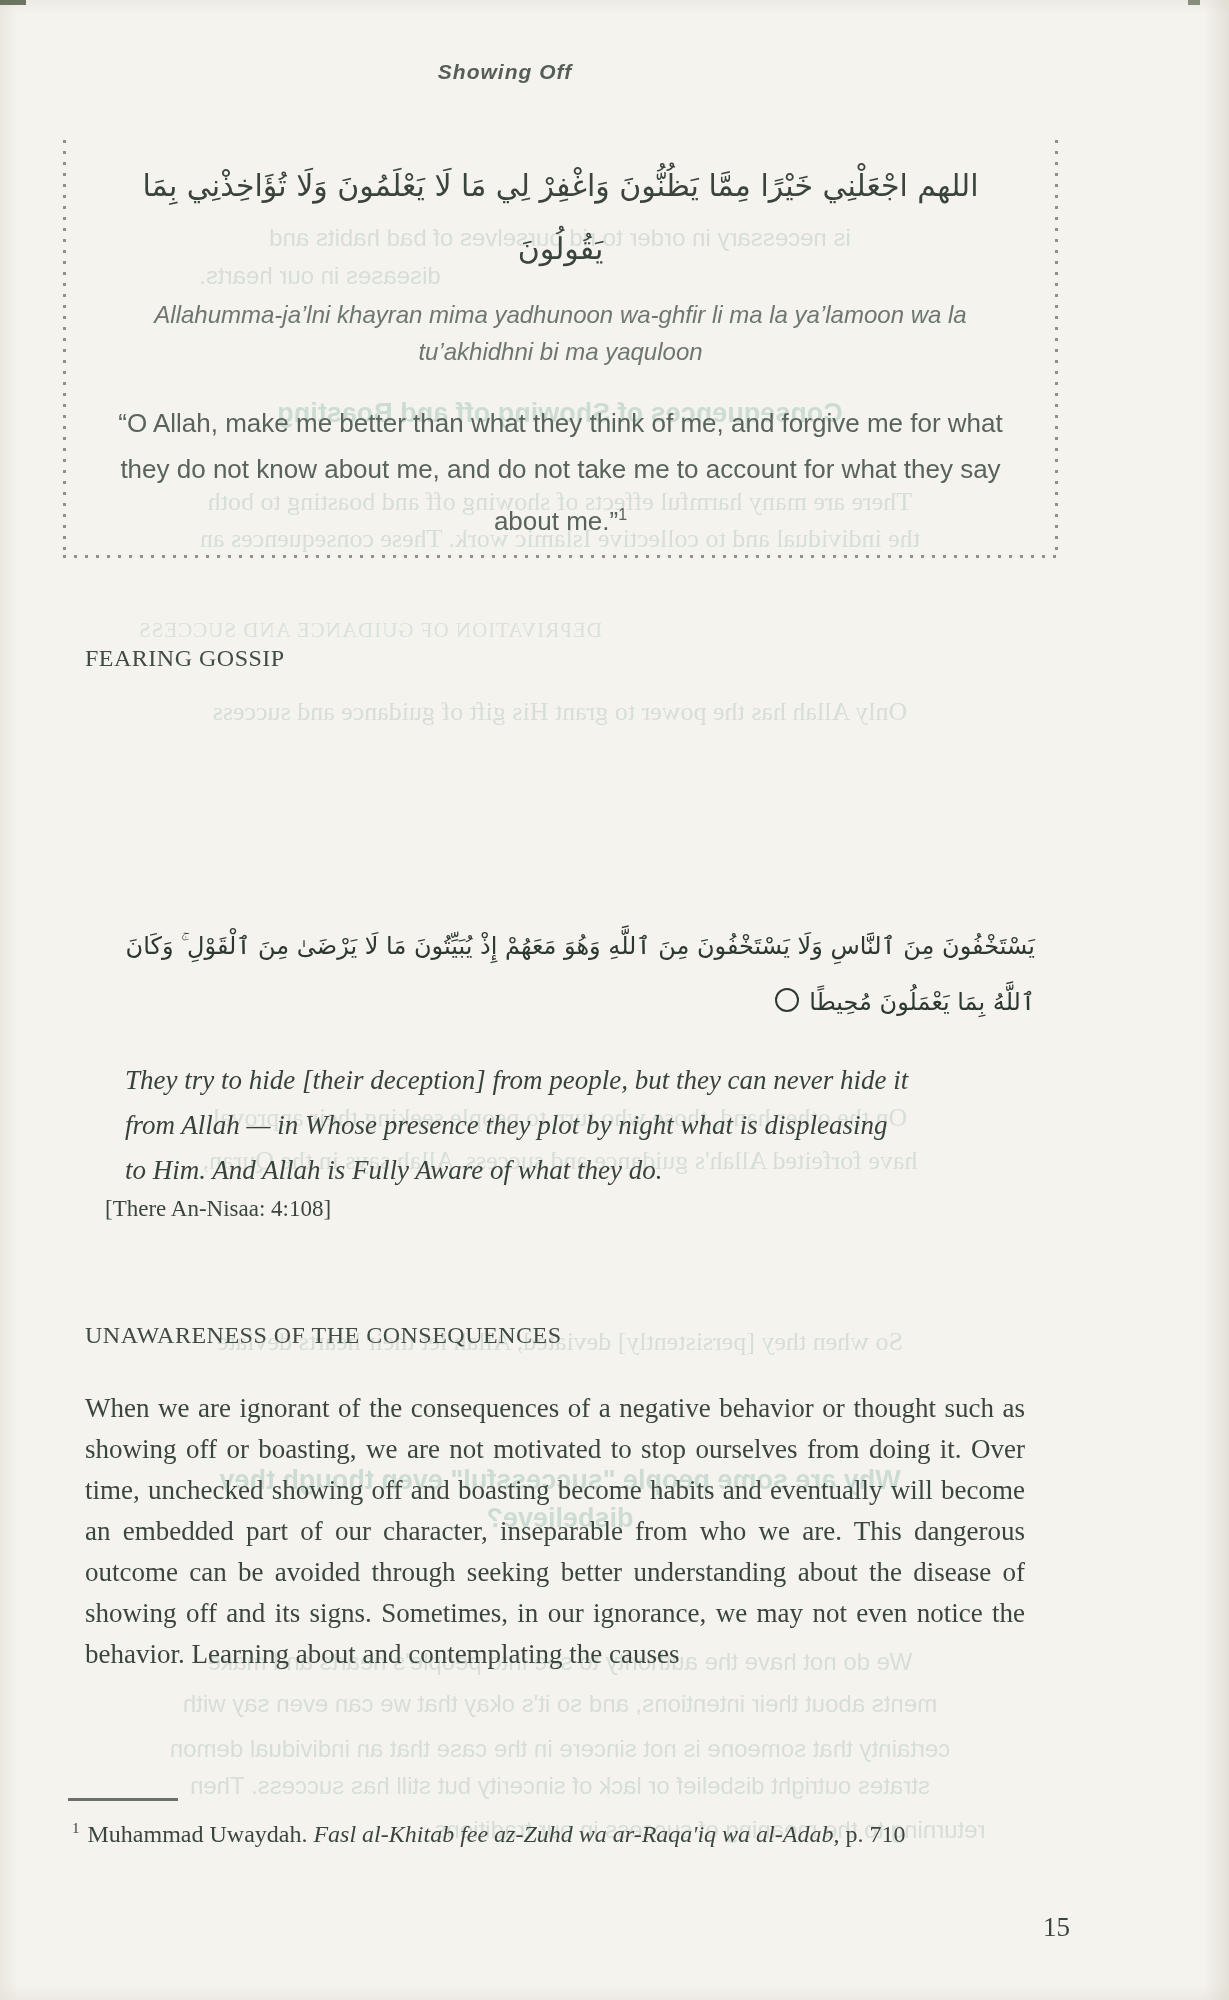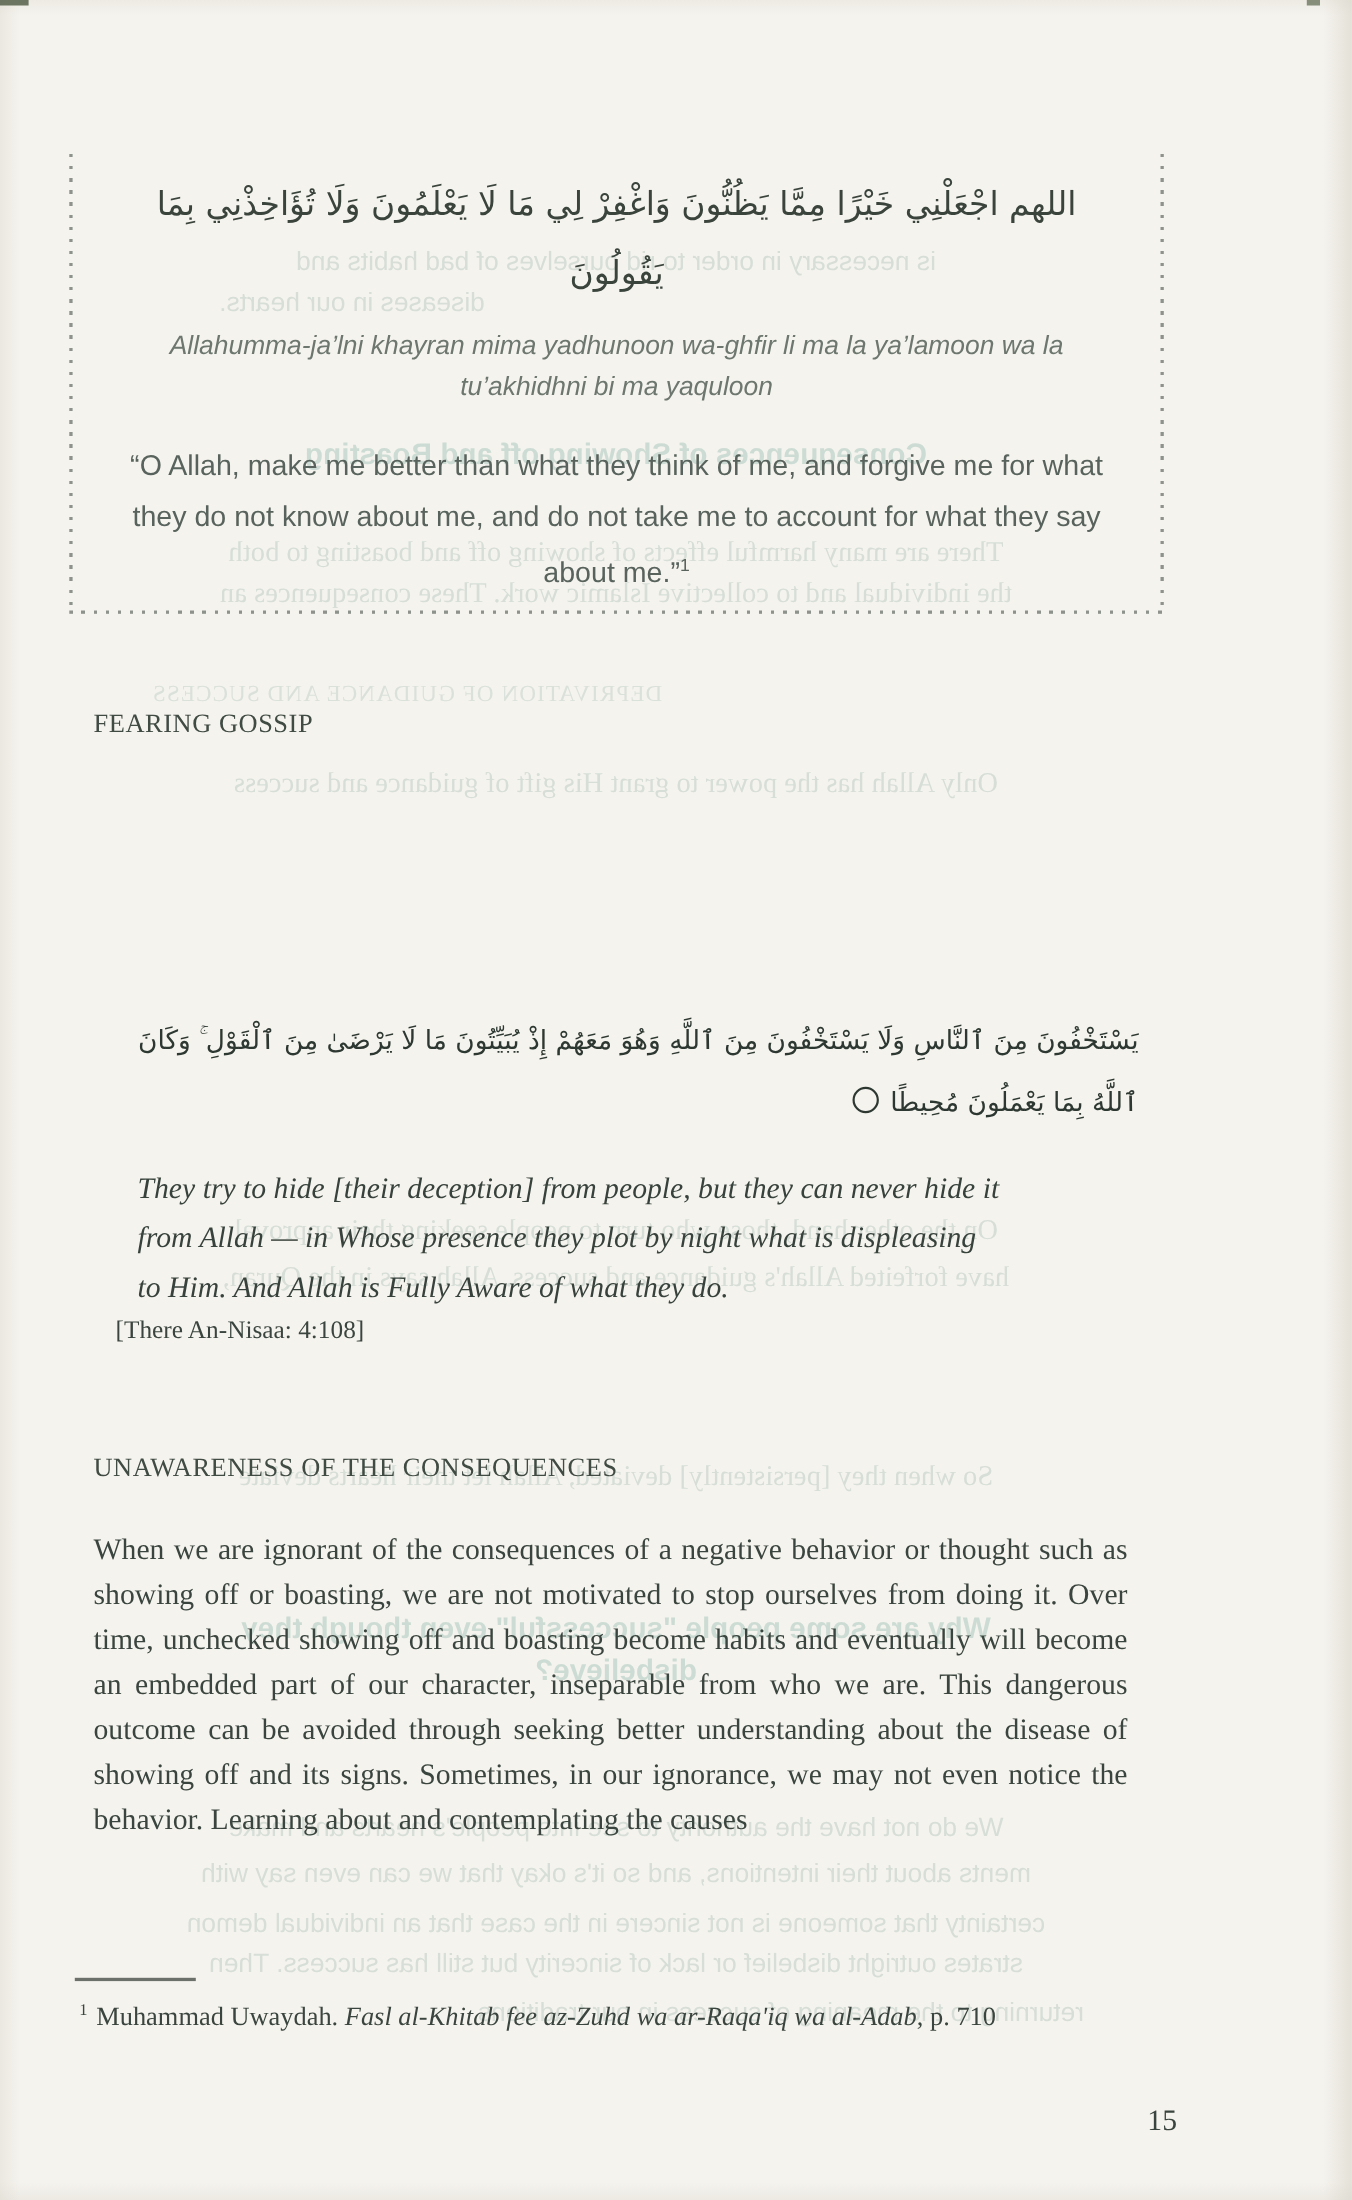--- a/index.html
+++ b/index.html
@@ -172,20 +172,21 @@
   <div class="ghost ghost-serif" style="top:1146px;">have forfeited Allah's guidance and success. Allah says in the Quran,</div>
   <div class="ghost ghost-serif" style="top:1327px;">So when they [persistently] deviated, Allah let their hearts deviate</div>
   <div class="ghost ghost-bold" style="top:1465px;">Why are some people "successful" even though they</div>
   <div class="ghost ghost-bold" style="top:1503px;">disbelieve?</div>
   <div class="ghost ghost-sans" style="top:1648px;">We do not have the authority to see into people's hearts and make</div>
   <div class="ghost ghost-sans" style="top:1690px;">ments about their intentions, and so it's okay that we can even say with</div>
   <div class="ghost ghost-sans" style="top:1735px;">certainty that someone is not sincere in the case that an individual demon</div>
   <div class="ghost ghost-sans" style="top:1772px;">strates outright disbelief or lack of sincerity but still has success. Then</div>
   <div class="ghost ghost-sans" style="top:1816px;left:400px;width:620px;">returning to the meaning of success in our traditions</div>
 
+  <div class="running-header">Showing Off</div>
 
   <div class="dua-box">
     <div class="b-left"></div>
     <div class="b-right"></div>
     <div class="b-bottom"></div>
     <div class="dua-arabic">اللهم اجْعَلْنِي خَيْرًا مِمَّا يَظُنُّونَ وَاغْفِرْ لِي مَا لَا يَعْلَمُونَ وَلَا تُؤَاخِذْنِي بِمَا</div>
     <div class="dua-arabic-2">يَقُولُونَ</div>
     <div class="dua-translit">Allahumma-ja’lni khayran mima yadhunoon wa-ghfir li ma la ya’lamoon wa la tu’akhidhni bi ma yaquloon</div>
     <div class="dua-translation"><span>“O Allah, make me better than what they think of me, and forgive me for what they do not know about me, and do not take me to account for what they say about me.”</span><sup>1</sup></div>
   </div>

